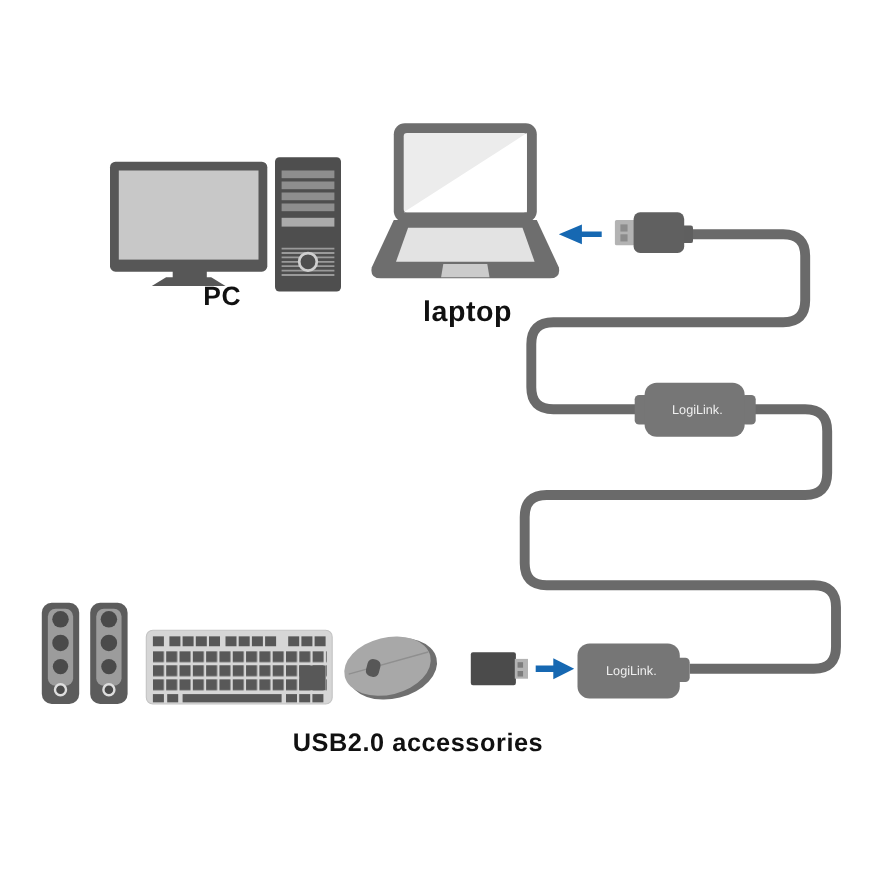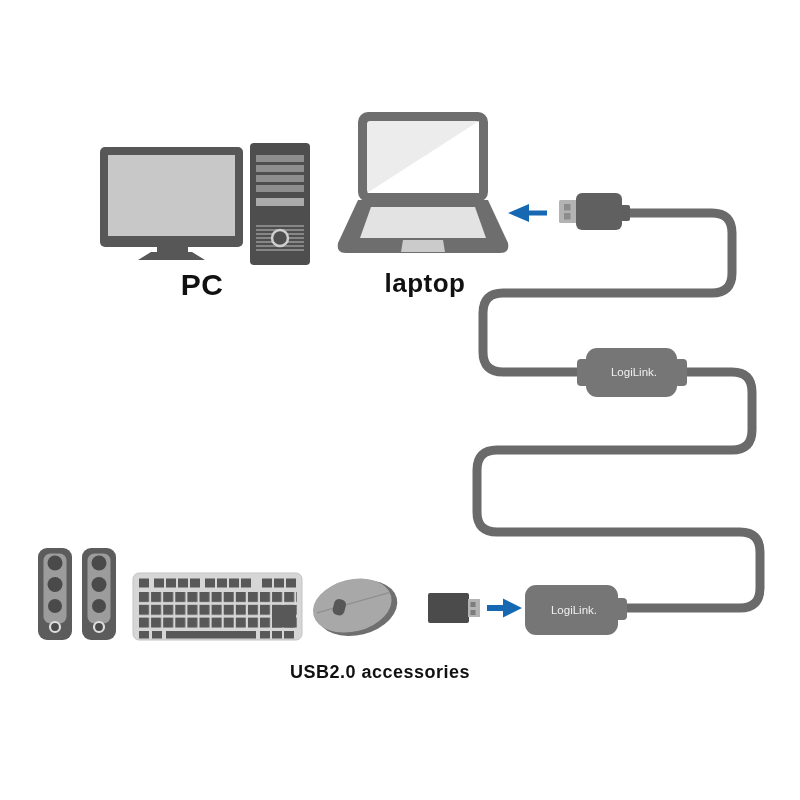--- a/index.html
+++ b/index.html
@@ -7,23 +7,23 @@
     position:relative;width:800px;height:800px;margin:0 auto;
     background:#ffffff;overflow:hidden;
     font-family:"Liberation Sans", sans-serif;
   }
   .stage svg{position:absolute;left:0;top:0;}
   .lbl{
     position:absolute;transform:translateX(-50%);
     font-weight:700;color:#111;white-space:nowrap;
     letter-spacing:0.5px;
   }
-  .lbl-pc{left:202px;top:268px;font-size:30px;}
+  .lbl-pc{left:202px;top:256px;font-size:24px;}
   .lbl-laptop{left:425px;top:268px;font-size:26px;text-align:center;}
-  .lbl-acc{left:380px;top:662px;font-size:18px;}
+  .lbl-acc{left:380px;top:662px;font-size:23px;}
 </style>
 </head>
 <body>
 
 <div class="stage">
 
   <svg width="800" height="800" viewBox="0 0 800 800">
     <defs>
       <pattern id="kbkeys" x="139" y="592" width="12.1" height="12.8" patternUnits="userSpaceOnUse">
         <rect width="10" height="10" fill="#585858"></rect>

